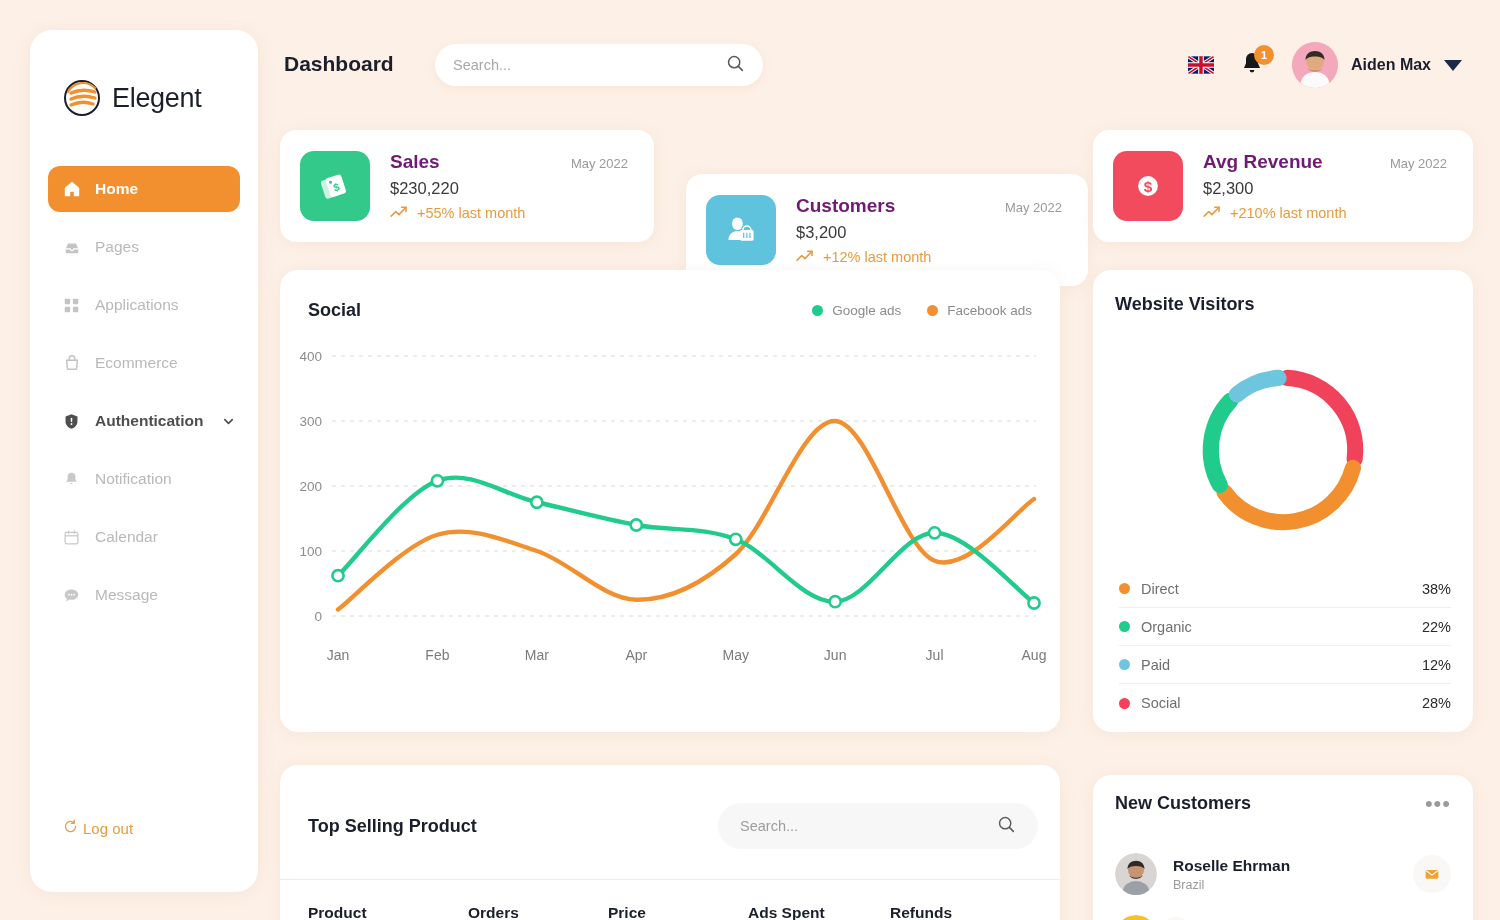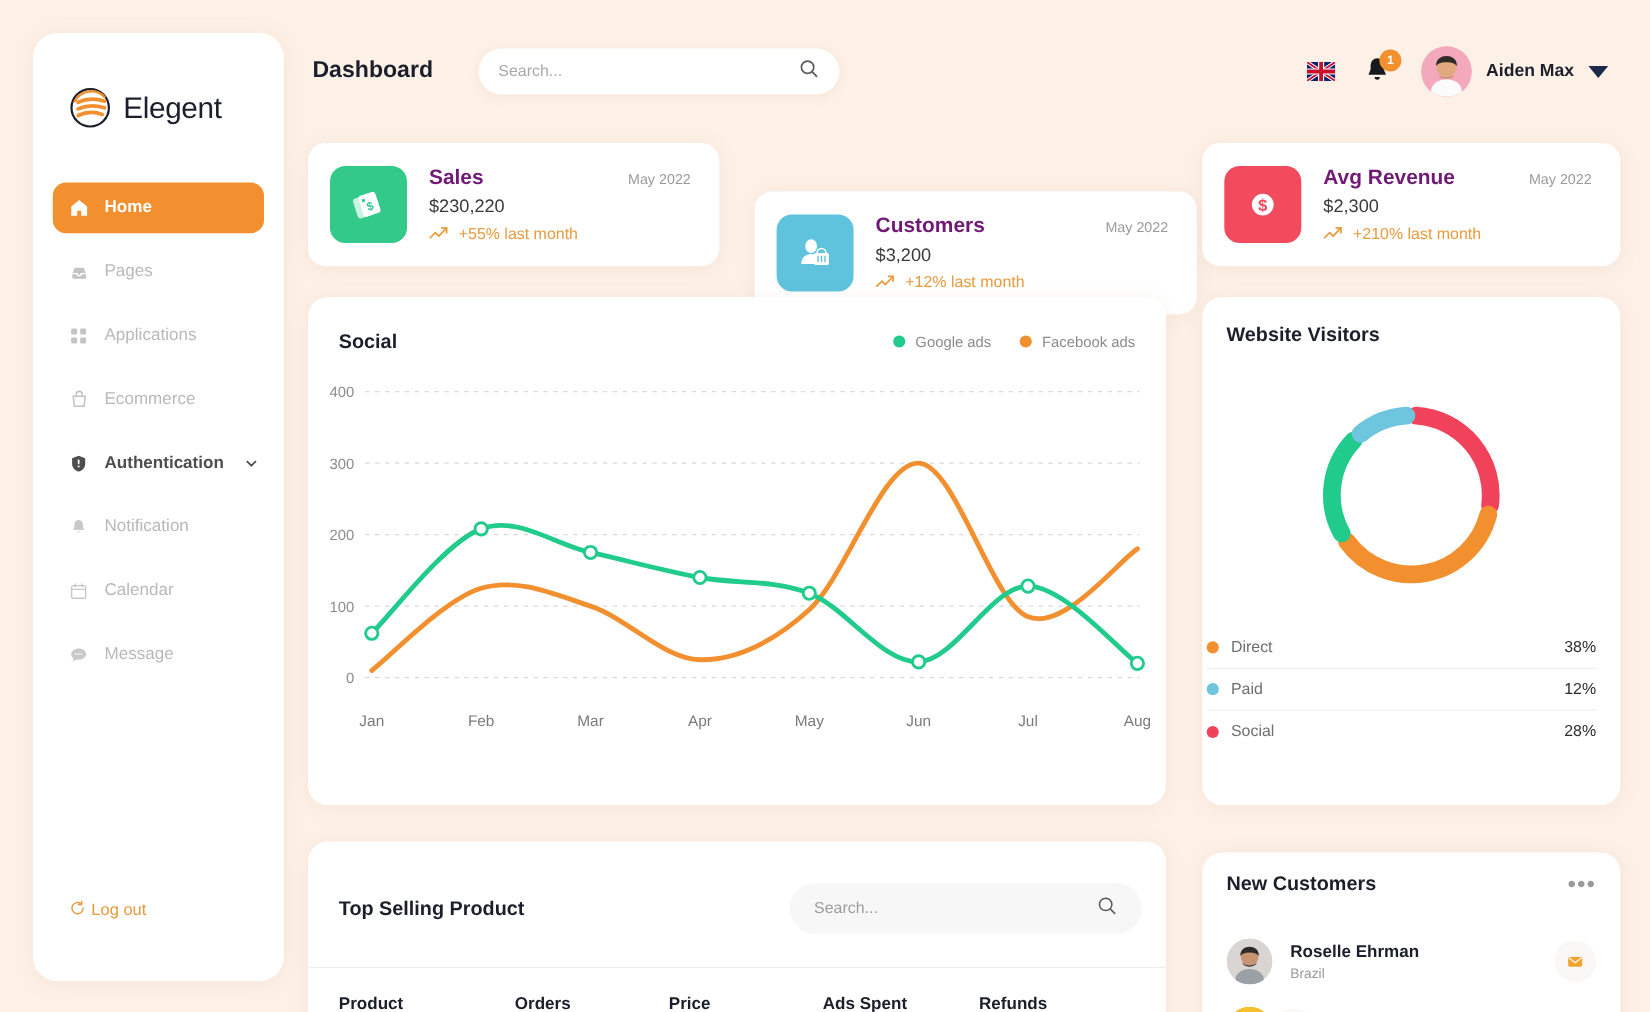--- a/index.html
+++ b/index.html
@@ -125,21 +125,21 @@
   }
   .legend { display: flex; align-items: center; gap: 26px; }
   .legend-item { display: flex; align-items: center; gap: 9px; font-size: 13.5px; color: #8b8b8b; cursor: pointer; }
   .dot { width: 11px; height: 11px; border-radius: 50%; flex: 0 0 11px; }
 
   .chart-wrap { position: absolute; left: 0; top: 60px; width: 780px; height: 390px; }
 
   
   .visitors-title { position: absolute; left: 22px; top: 24px; }
   .donut { position: absolute; left: 50%; top: 85px; transform: translateX(-50%); }
-  .vlegend { position: absolute; left: 4px; right: 22px; top: 300px; }
+  .vlegend { position: absolute; left: 26px; right: 22px; top: 300px; }
   .vrow {
     display: flex; align-items: center; height: 38px;
     border-bottom: 1px solid #f0eeec; font-size: 14.5px; color: #6f6f6f;
     cursor: pointer;
   }
   .vrow:last-child { border-bottom: 0; }
   .vrow .dot { margin-right: 11px; }
   .vrow .vname { flex: 1; }
   .vrow .vpct { color: #2b2b2b; font-weight: 500; }
 
@@ -493,20 +493,25 @@
           <path d="M51.4536458688146,41.525633816435956 A76,76 0 0 1 95.36031099535082,24.141755319938113" fill="none" stroke="#6EC6DE" stroke-width="17" stroke-linecap="round"></path>
         </svg>
     </div>
     <div class="vlegend">
       <div class="vrow">
         <span class="dot" style="background:#F2902F"></span>
         <span class="vname">Direct</span>
         <span class="vpct">38%</span>
       </div>
       <div class="vrow">
+        <span class="dot" style="background:#21CB8C"></span>
+        <span class="vname">Organic</span>
+        <span class="vpct">22%</span>
+      </div>
+      <div class="vrow">
         <span class="dot" style="background:#6EC6DE"></span>
         <span class="vname">Paid</span>
         <span class="vpct">12%</span>
       </div>
       <div class="vrow">
         <span class="dot" style="background:#F0435B"></span>
         <span class="vname">Social</span>
         <span class="vpct">28%</span>
       </div>
     </div>

